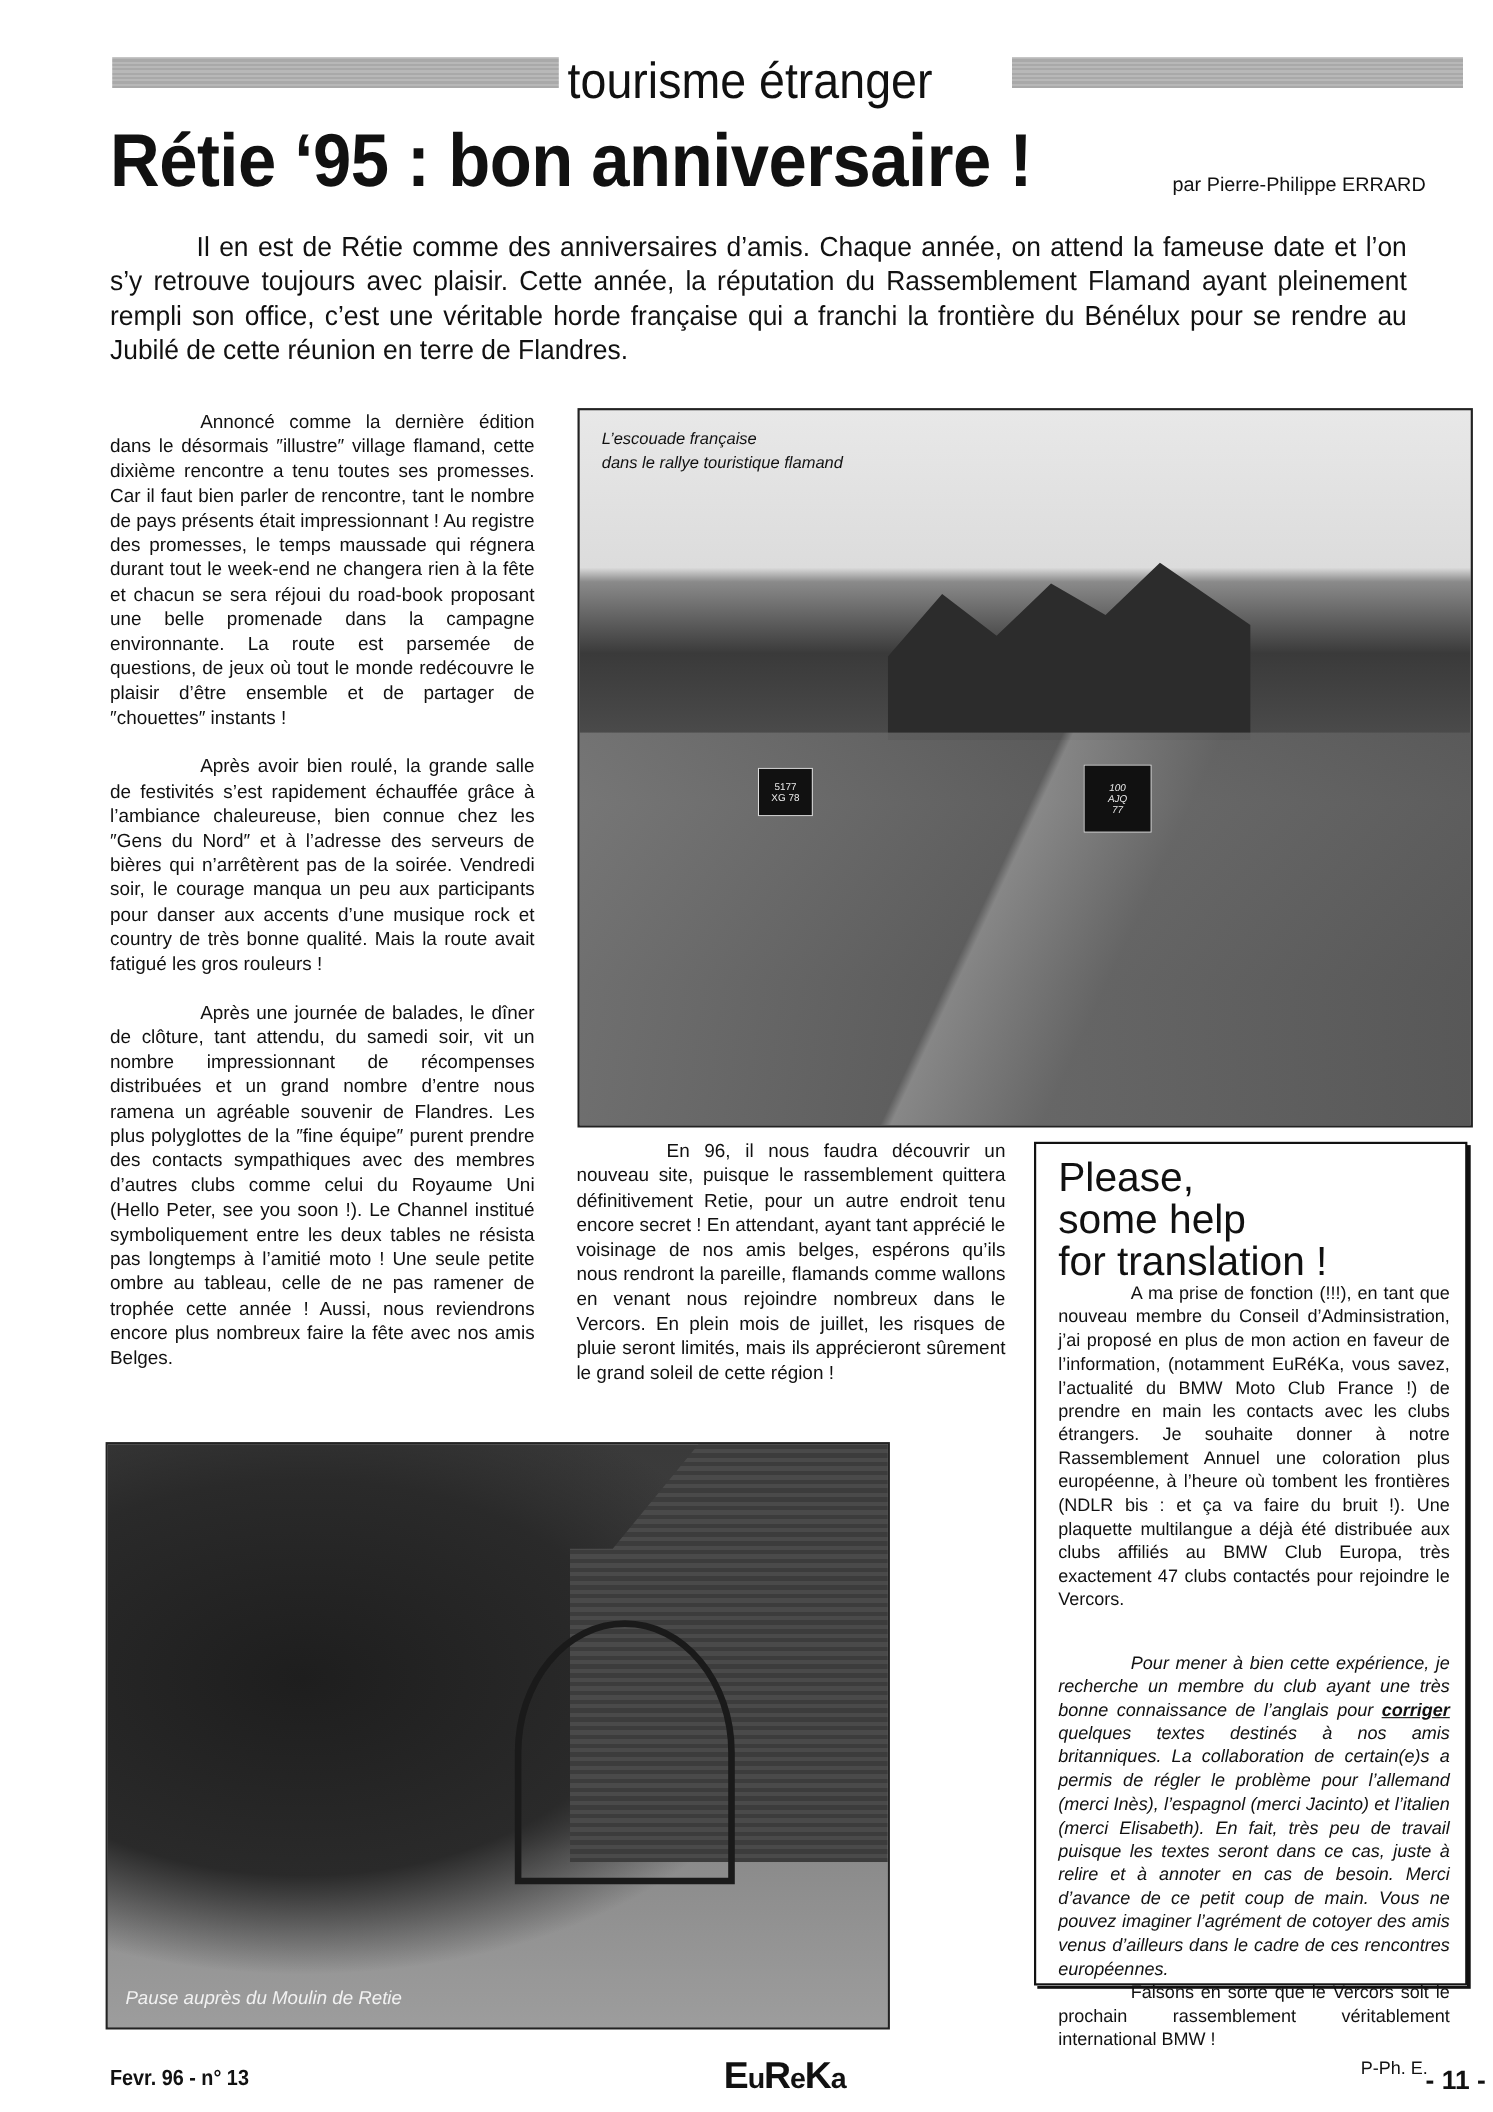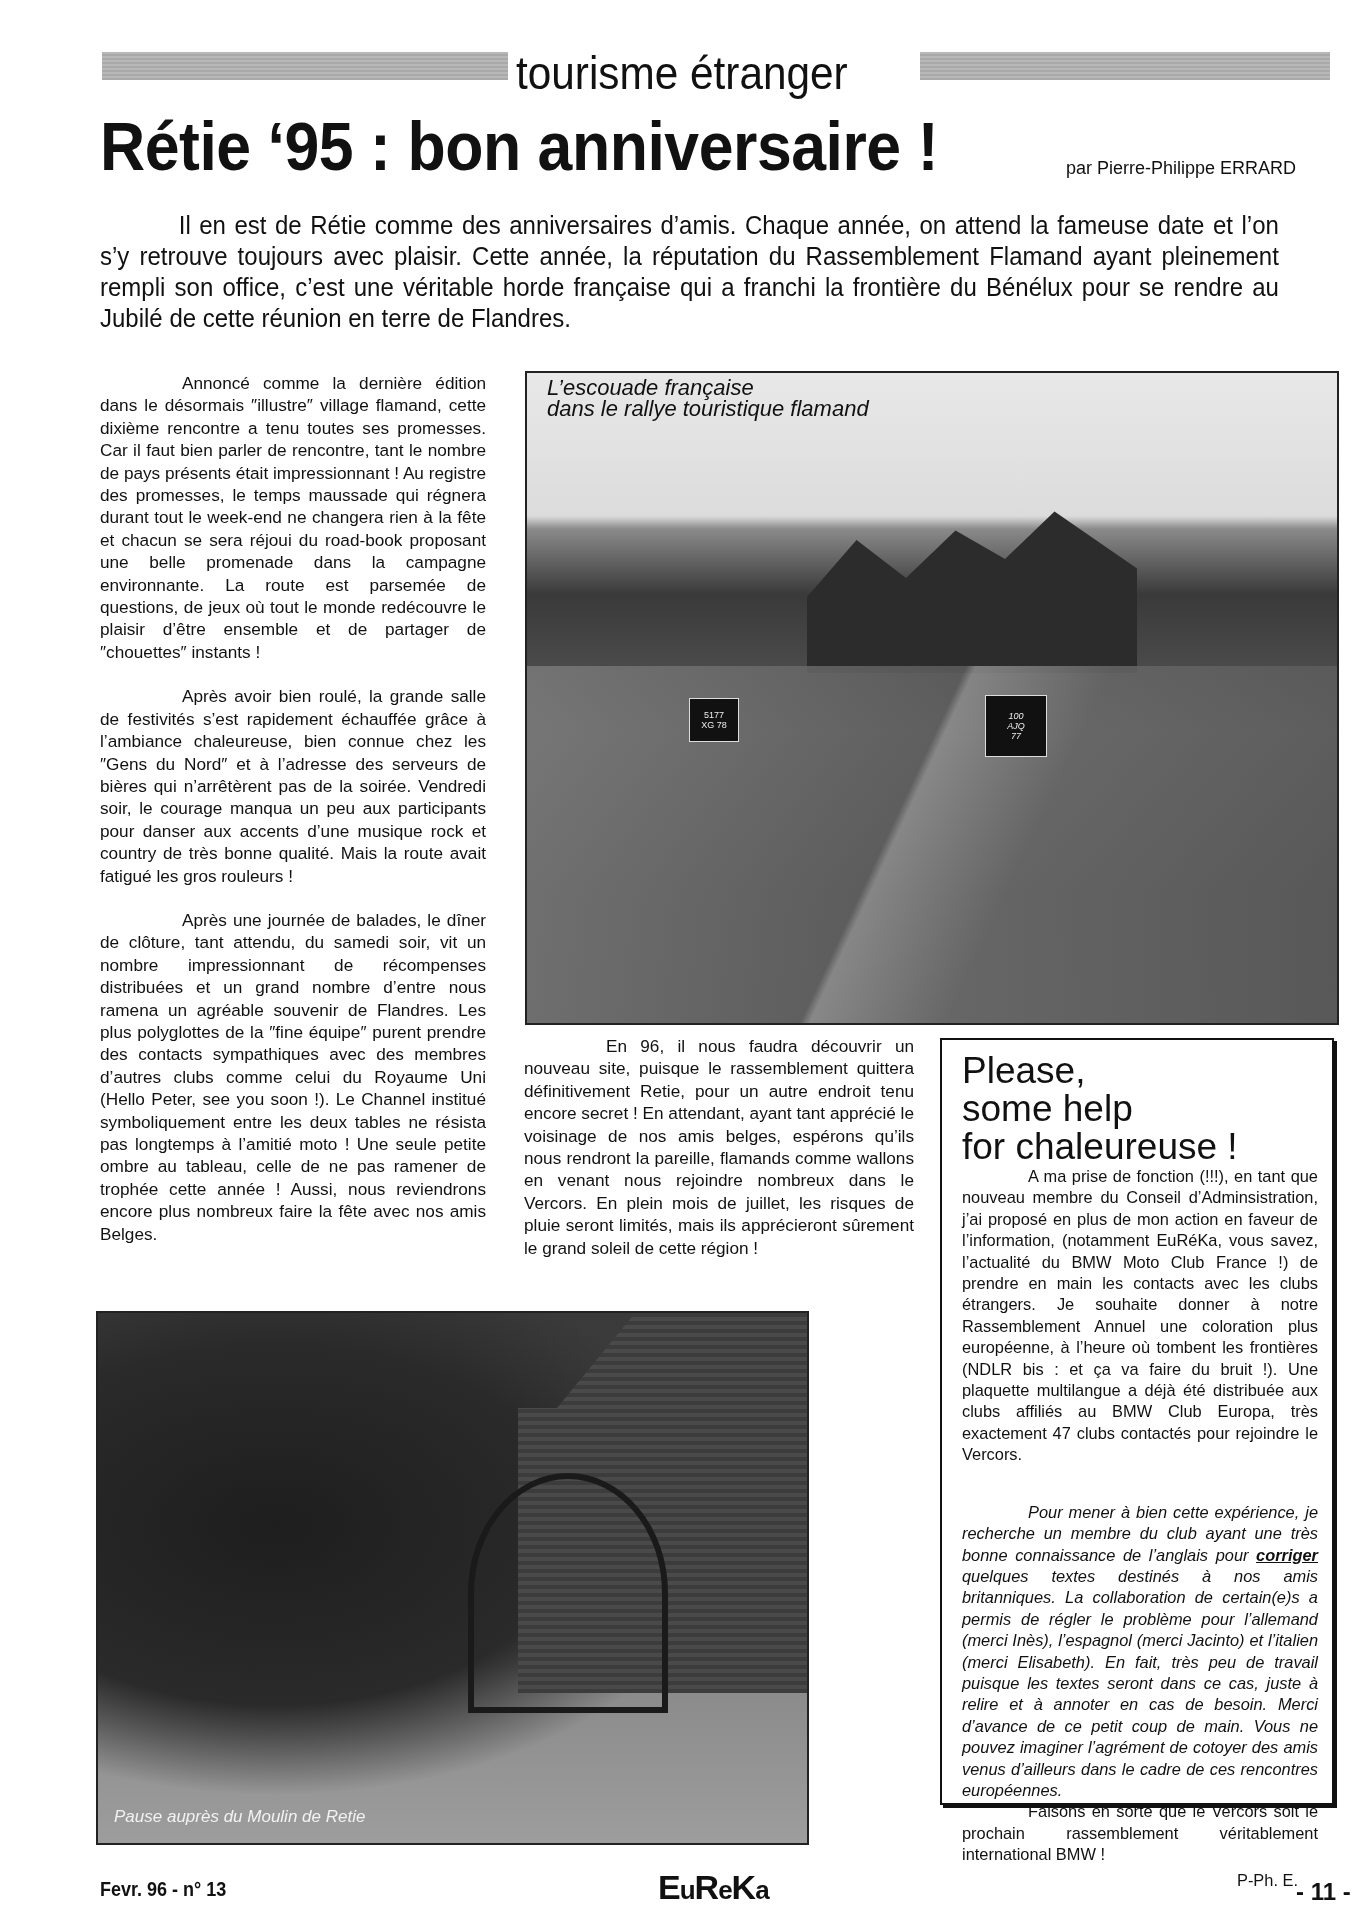--- a/index.html
+++ b/index.html
@@ -41,21 +41,21 @@
   #photo-top .houses {
     position: absolute; left: 280px; top: 110px; width: 330px; height: 190px;
     background: #2c2c2c; clip-path: polygon(0 60%, 15% 30%, 30% 50%, 45% 25%, 60% 40%, 75% 15%, 100% 45%, 100% 100%, 0 100%);
   }
   #photo-top .road {
     position: absolute; left: 0; bottom: 0; width: 100%; height: 55%;
     background: linear-gradient(115deg, #7a7a7a 0%, #5d5d5d 45%, #8d8d8d 46%, #666 60%, #555 100%);
     opacity: 0.85;
   }
   .caption-top {
-    position: absolute; left: 20px; top: 4px; font-size: 22px; line-height: 21px; font-style: italic; color: #111;
+    position: absolute; left: 20px; top: 16px; font-size: 15px; line-height: 21px; font-style: italic; color: #111;
   }
   #photo-bottom {
     left: 96px; top: 1311px; width: 713px; height: 534px;
     background:
       radial-gradient(ellipse at 25% 40%, #1e1e1e 0%, #2a2a2a 40%, transparent 60%),
       linear-gradient(180deg, #3a3a3a 0%, #444 55%, #8a8a8a 70%, #9d9d9d 100%);
   }
   #photo-bottom .mill {
     position: absolute; left: 420px; top: 0; width: 390px; height: 380px;
     background: repeating-linear-gradient(0deg, #3c3c3c 0 4px, #4a4a4a 4px 8px);
@@ -115,21 +115,21 @@
 </div>
 
 <div class="abs col" id="col-mid">
   <p>En 96, il nous faudra découvrir un nouveau site, puisque le rassemblement quittera définitivement Retie, pour un autre endroit tenu encore secret ! En attendant, ayant tant apprécié le voisinage de nos amis belges, espérons qu’ils nous rendront la pareille, flamands comme wallons en venant nous rejoindre nombreux dans le Vercors. En plein mois de juillet, les risques de pluie seront limités, mais ils apprécieront sûrement le grand soleil de cette région !</p>
 </div>
 
 <div class="abs" id="sidebar-box">
   <h2 id="sidebar-title">
     <div>Please,</div>
     <div>some help</div>
-    <div>for chaleureuse !</div>
+    <div>for translation !</div>
   </h2>
   <div class="side-text">
     <p>A ma prise de fonction (!!!), en tant que nouveau membre du Conseil d’Adminsistration, j’ai proposé en plus de mon action en faveur de l’information, (notamment EuRéKa, vous savez, l’actualité du BMW Moto Club France !) de prendre en main les contacts avec les clubs étrangers.  Je souhaite donner à notre Rassemblement Annuel une coloration plus européenne, à l’heure où tombent les frontières (NDLR bis : et ça va faire du bruit !).  Une plaquette multilangue a déjà été distribuée aux clubs affiliés au BMW Club Europa, très exactement 47 clubs contactés pour rejoindre  le Vercors.</p>
     <p class="gap"><span>Pour mener à bien cette expérience, je recherche un membre du club ayant une très bonne connaissance de l’anglais pour </span><span class="em">corriger</span><span> quelques textes destinés à nos amis britanniques. La collaboration de certain(e)s a permis de régler le problème pour l’allemand (merci Inès), l’espagnol (merci Jacinto) et l’italien (merci Elisabeth). En fait, très peu de travail puisque les textes seront dans ce cas, juste à relire et à annoter en cas de besoin. Merci d’avance de ce petit coup de main. Vous ne pouvez imaginer l’agrément de cotoyer des amis venus d’ailleurs dans le cadre de ces rencontres européennes.</span></p>
     <p>Faisons en sorte que le Vercors soit le prochain rassemblement  véritablement international BMW !</p>
     <div id="signoff">P-Ph. E.</div>
   </div>
 </div>
 
 <div class="abs photo" id="photo-bottom">

